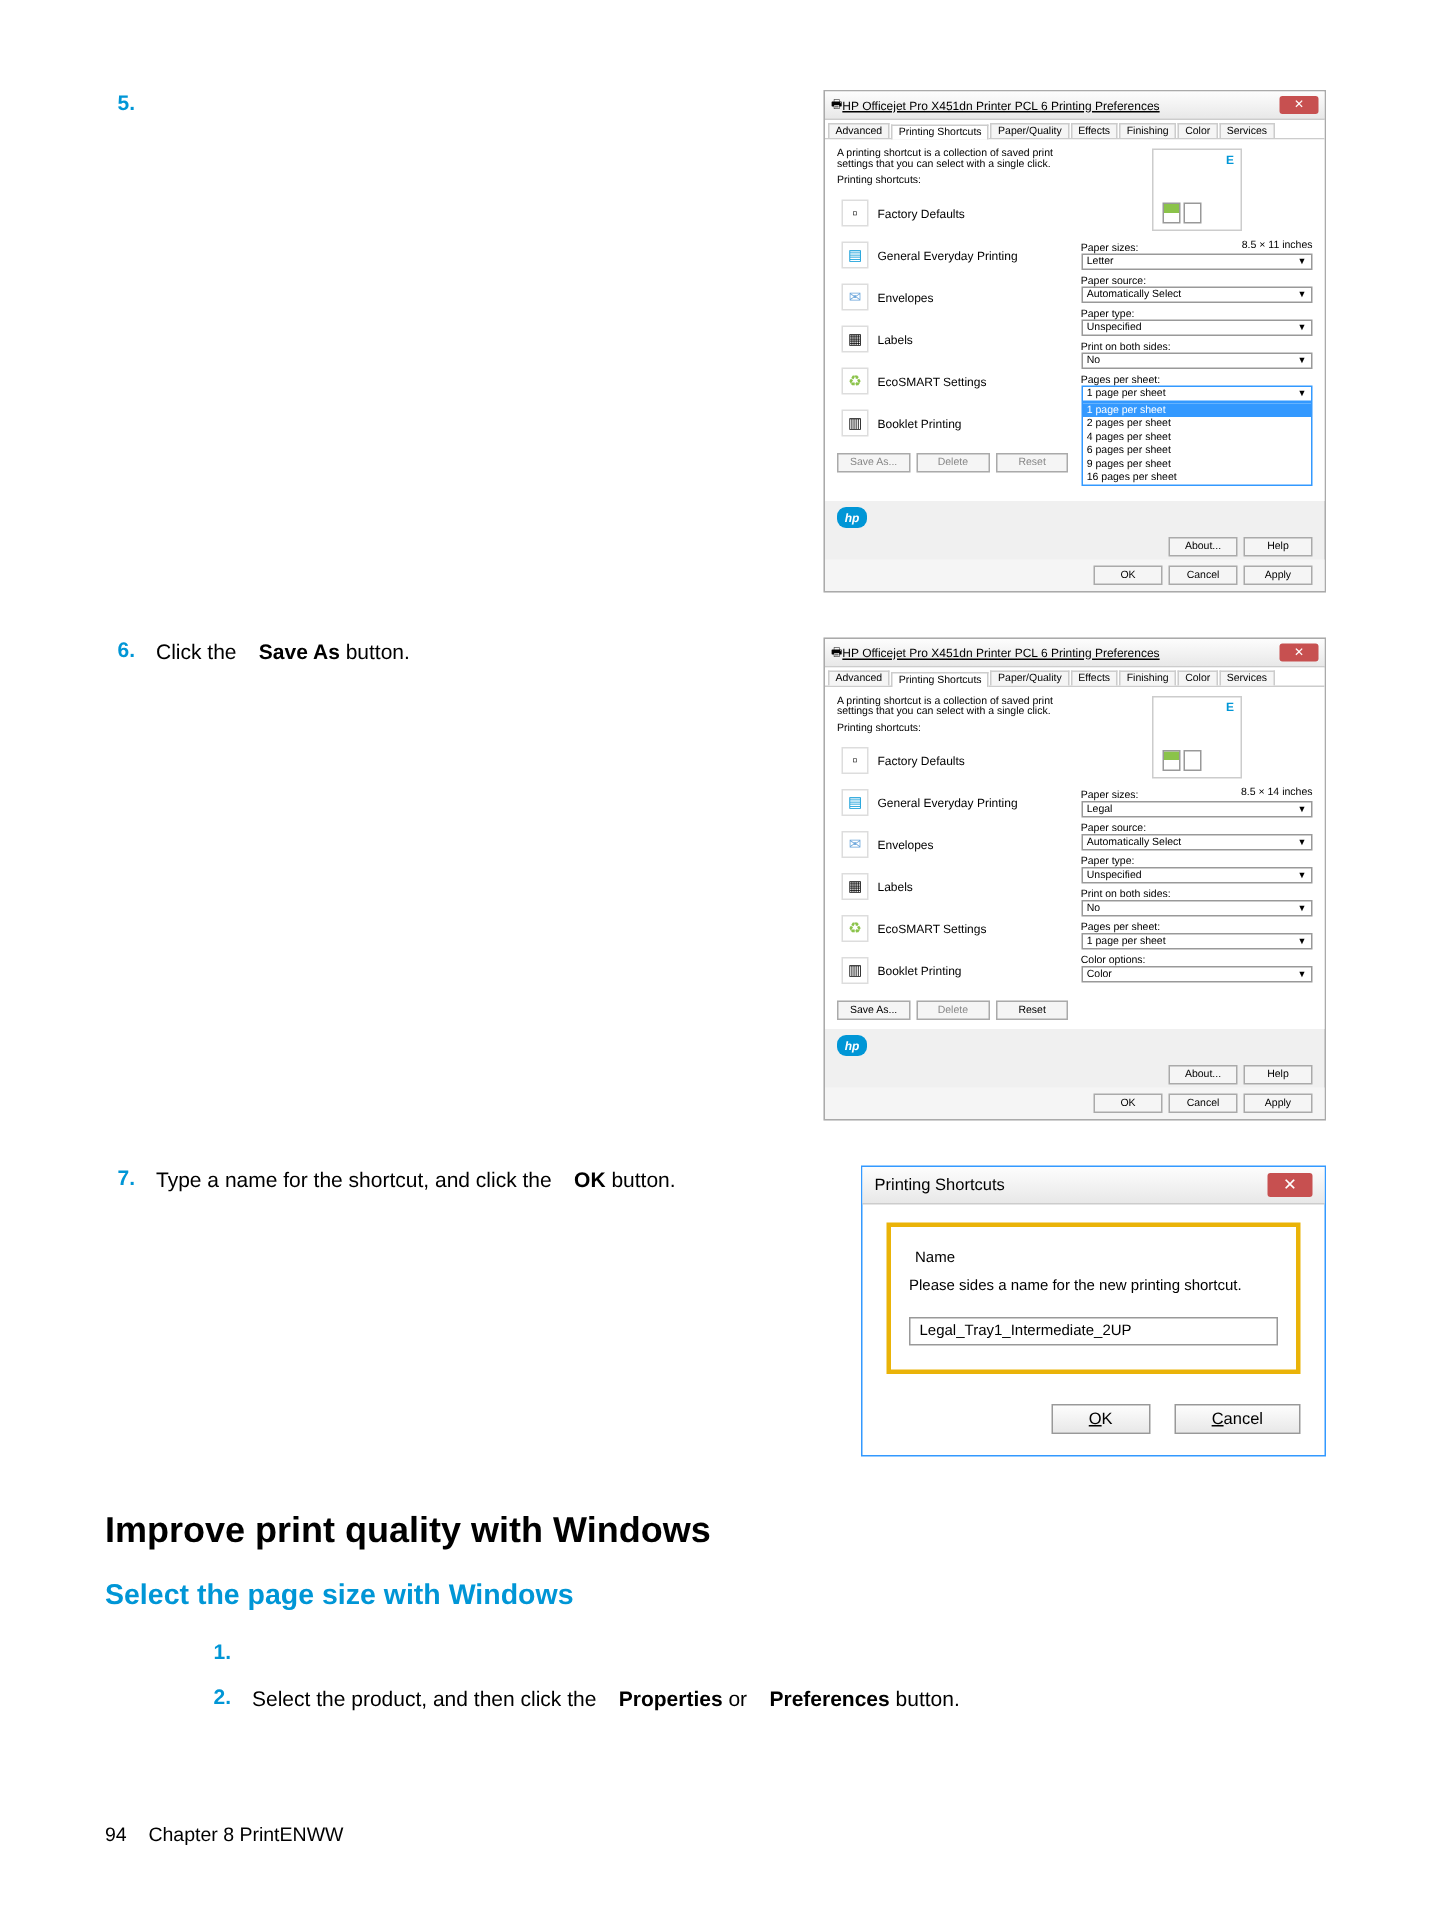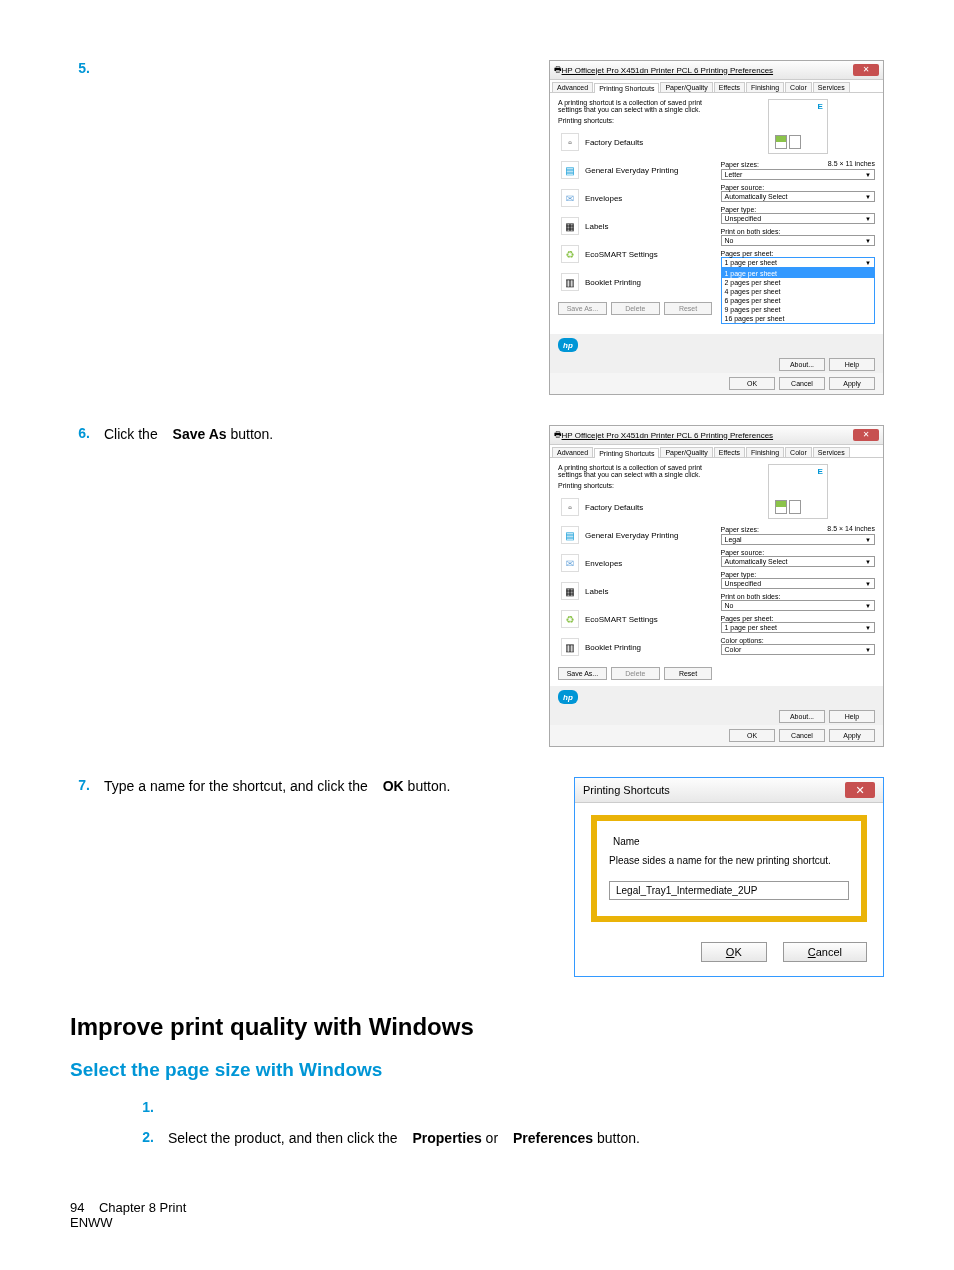--- a/index.html
+++ b/index.html
@@ -43,32 +43,32 @@
     .dd-item.sel { background: #3399ff; color: #fff; }
     .hp-logo { width: 20px; height: 14px; background: #0096d6; color: #fff; border-radius: 6px; margin: 4px 8px; display: flex; align-items: center; justify-content: center; font-style: italic; font-size: 8px; font-weight: bold; }
     .dlg-footer { display: flex; justify-content: flex-end; gap: 4px; padding: 4px 8px; background: #f5f5f5; }
     .dlg-footer-about { display: flex; justify-content: flex-end; gap: 4px; padding: 2px 8px; }
     .dlg-footer .w-btn, .dlg-footer-about .w-btn { flex: 0 0 46px; color: #000; }
     .name-dlg { border: 1px solid #3399ff; width: 310px; background: #fff; }
     .name-dlg-title { display: flex; align-items: center; padding: 4px 8px; background: linear-gradient(#fdfdfd, #e8e8e8); border-bottom: 1px solid #ccc; }
     .name-dlg-title-text { flex: 1; font-size: 11px; }
     .name-dlg-close { background: #c75050; color: #fff; width: 30px; height: 16px; text-align: center; border-radius: 2px; font-size: 11px; line-height: 16px; }
     .name-dlg-body { padding: 12px 16px; }
-    .fieldset { border: 6px solid #eab308; padding: 10px 12px 16px; }
+    .fieldset { border: 3px solid #eab308; padding: 10px 12px 16px; }
     .fieldset-label { font-size: 10px; background: #fff; margin-top: -16px; margin-bottom: 8px; display: inline-block; padding: 0 4px; }
     .fieldset-desc { font-size: 10px; margin-bottom: 14px; }
     .name-input { width: 100%; border: 1px solid #999; padding: 3px 6px; font-size: 10px; }
     .name-dlg-footer { display: flex; justify-content: flex-end; gap: 16px; padding: 8px 16px 14px; }
     .name-btn { border: 1px solid #999; padding: 3px 24px; font-size: 11px; background: linear-gradient(#fdfdfd, #e8e8e8); }
     .underline { text-decoration: underline; }
     h2 { color: #000000; font-size: 24px; font-weight: bold; margin: 36px 0 18px; }
     h3 { color: #0096d6; font-size: 19px; font-weight: bold; margin-bottom: 18px; }
     .sub-steps { margin-left: 64px; }
     .sub-step { display: flex; gap: 14px; margin-bottom: 14px; }
-    .page-footer { position: absolute; bottom: 40px; left: 70px; right: 70px; display: flex; justify-content: flex-start; font-size: 13px; flex-direction: column; }
+    .page-footer { position: absolute; bottom: 40px; left: 70px; right: 70px; display: flex; justify-content: flex-start; font-size: 13px; }
   </style>
 </head>
 <body>
 
 <div class="page">
 
   <div class="step-row">
     <div class="step-text">
       <div class="step-num">5.</div>
     </div>

